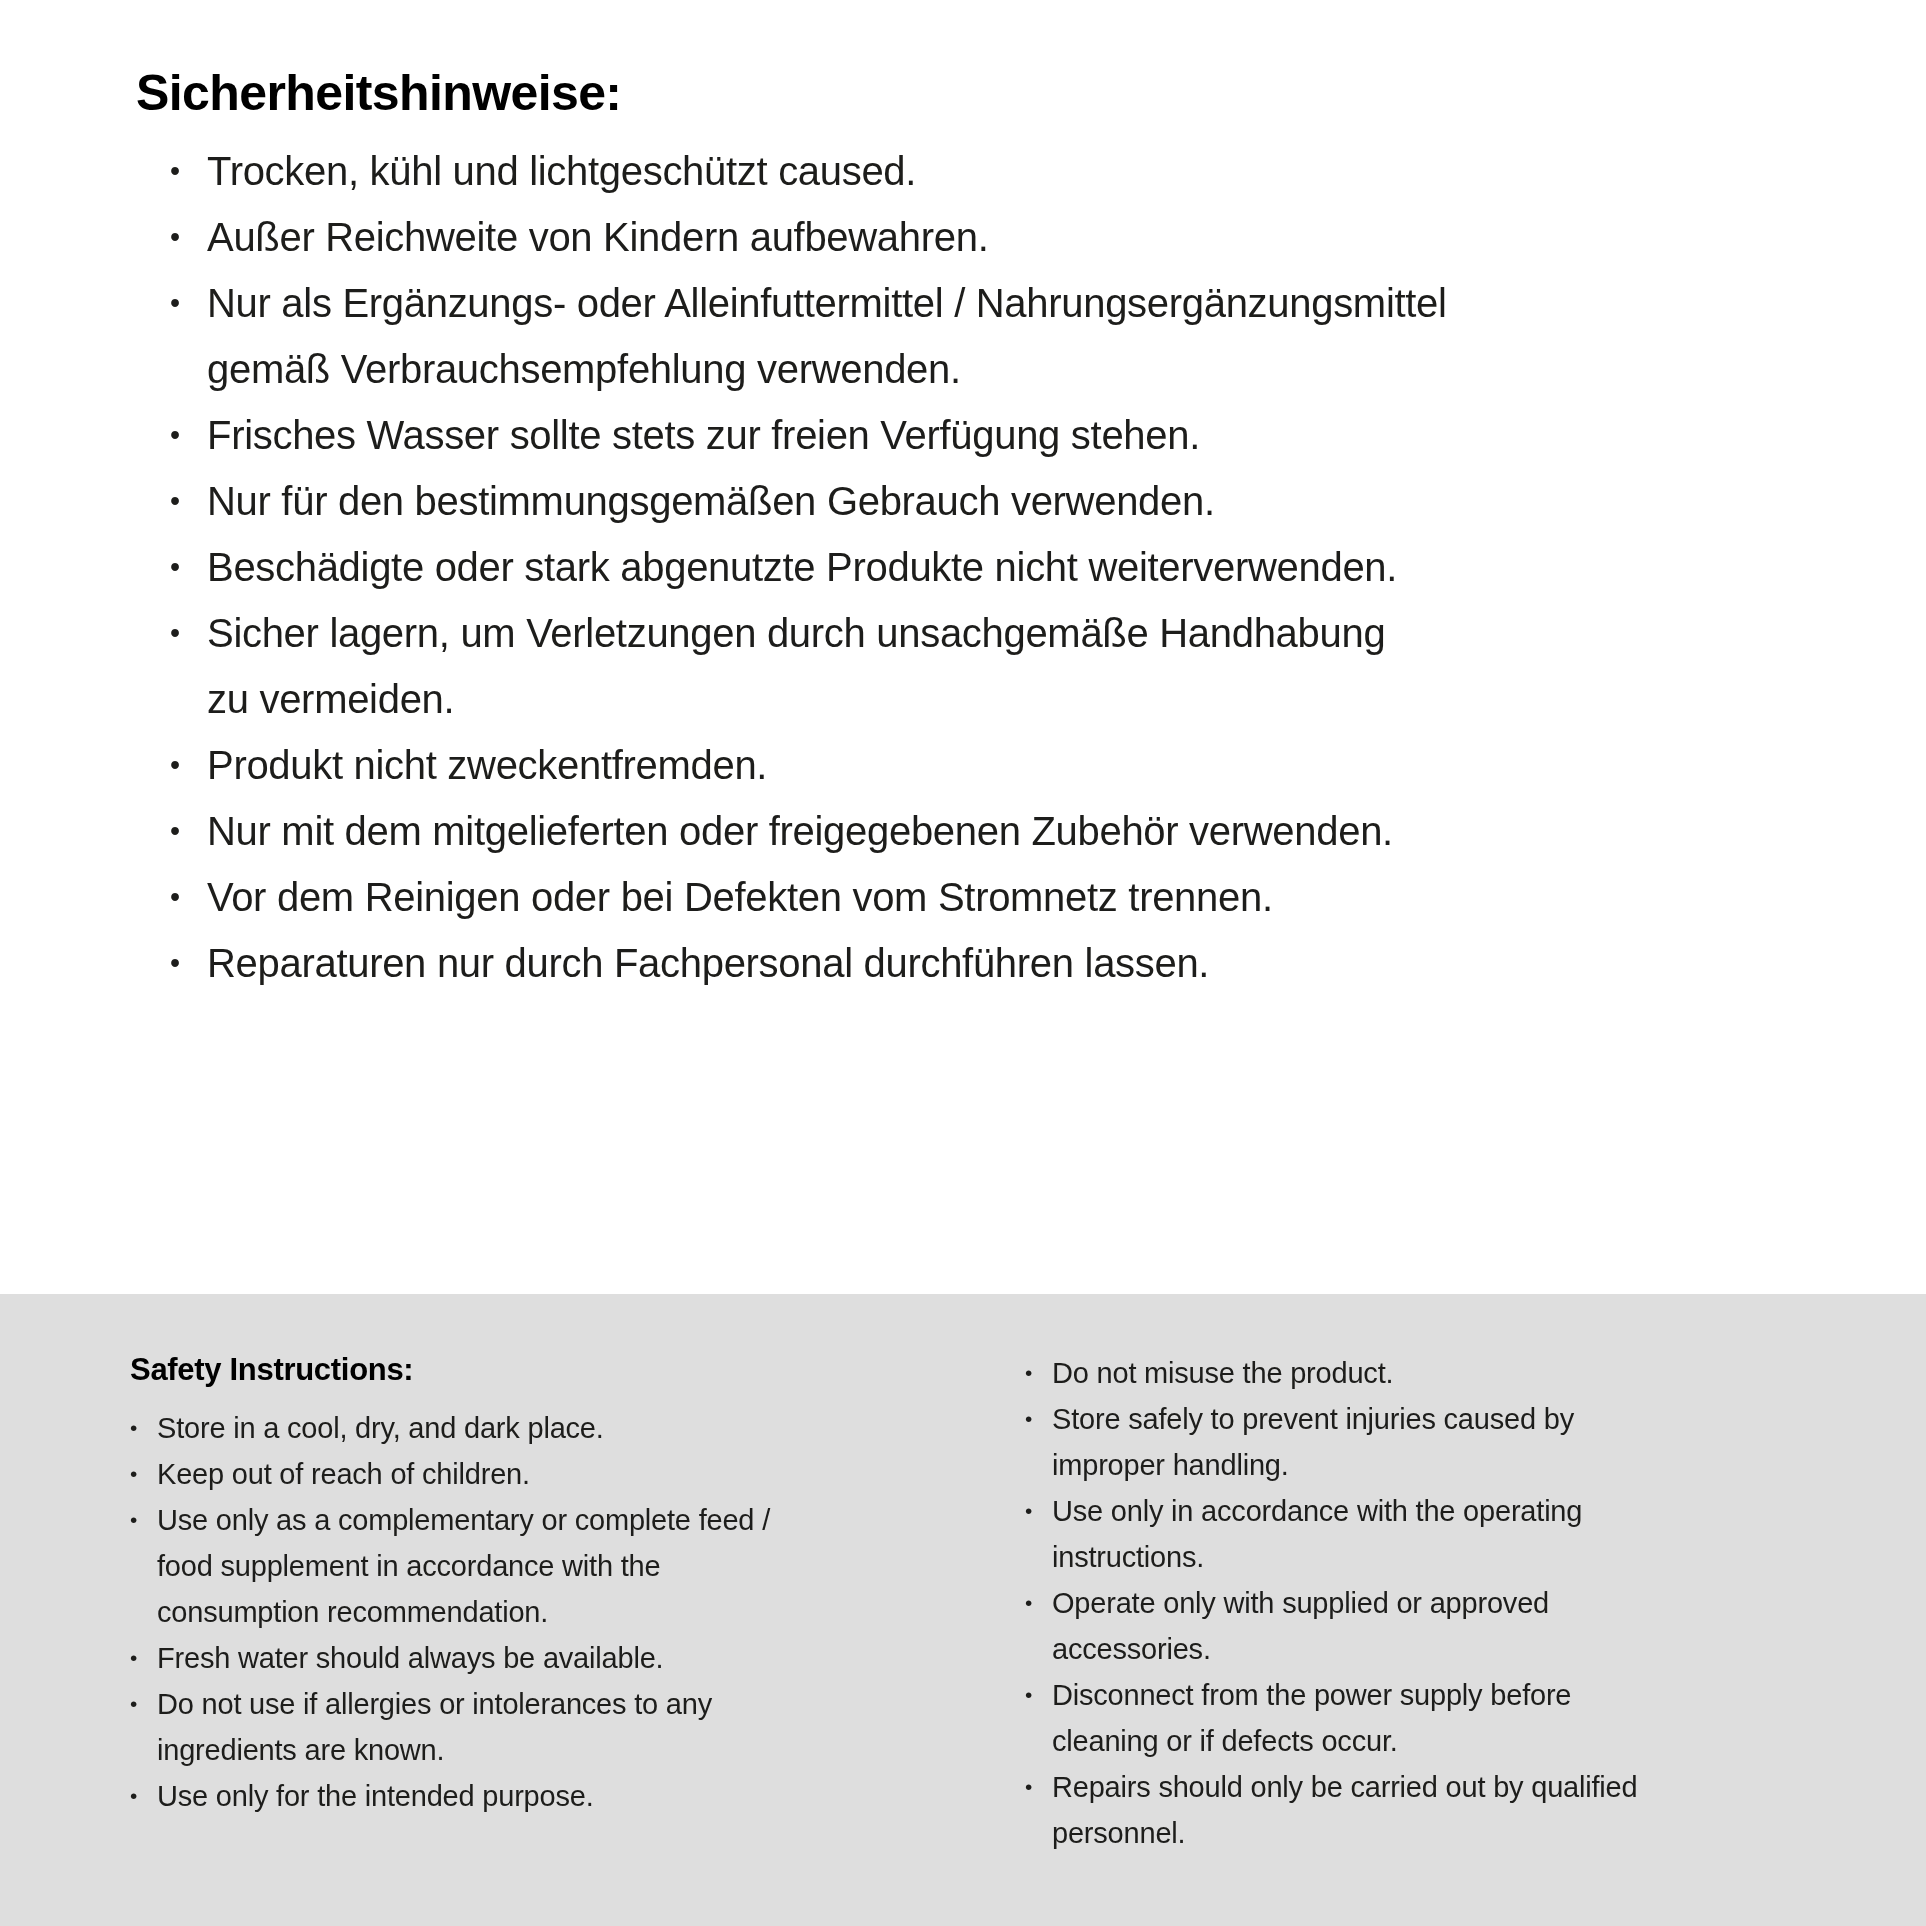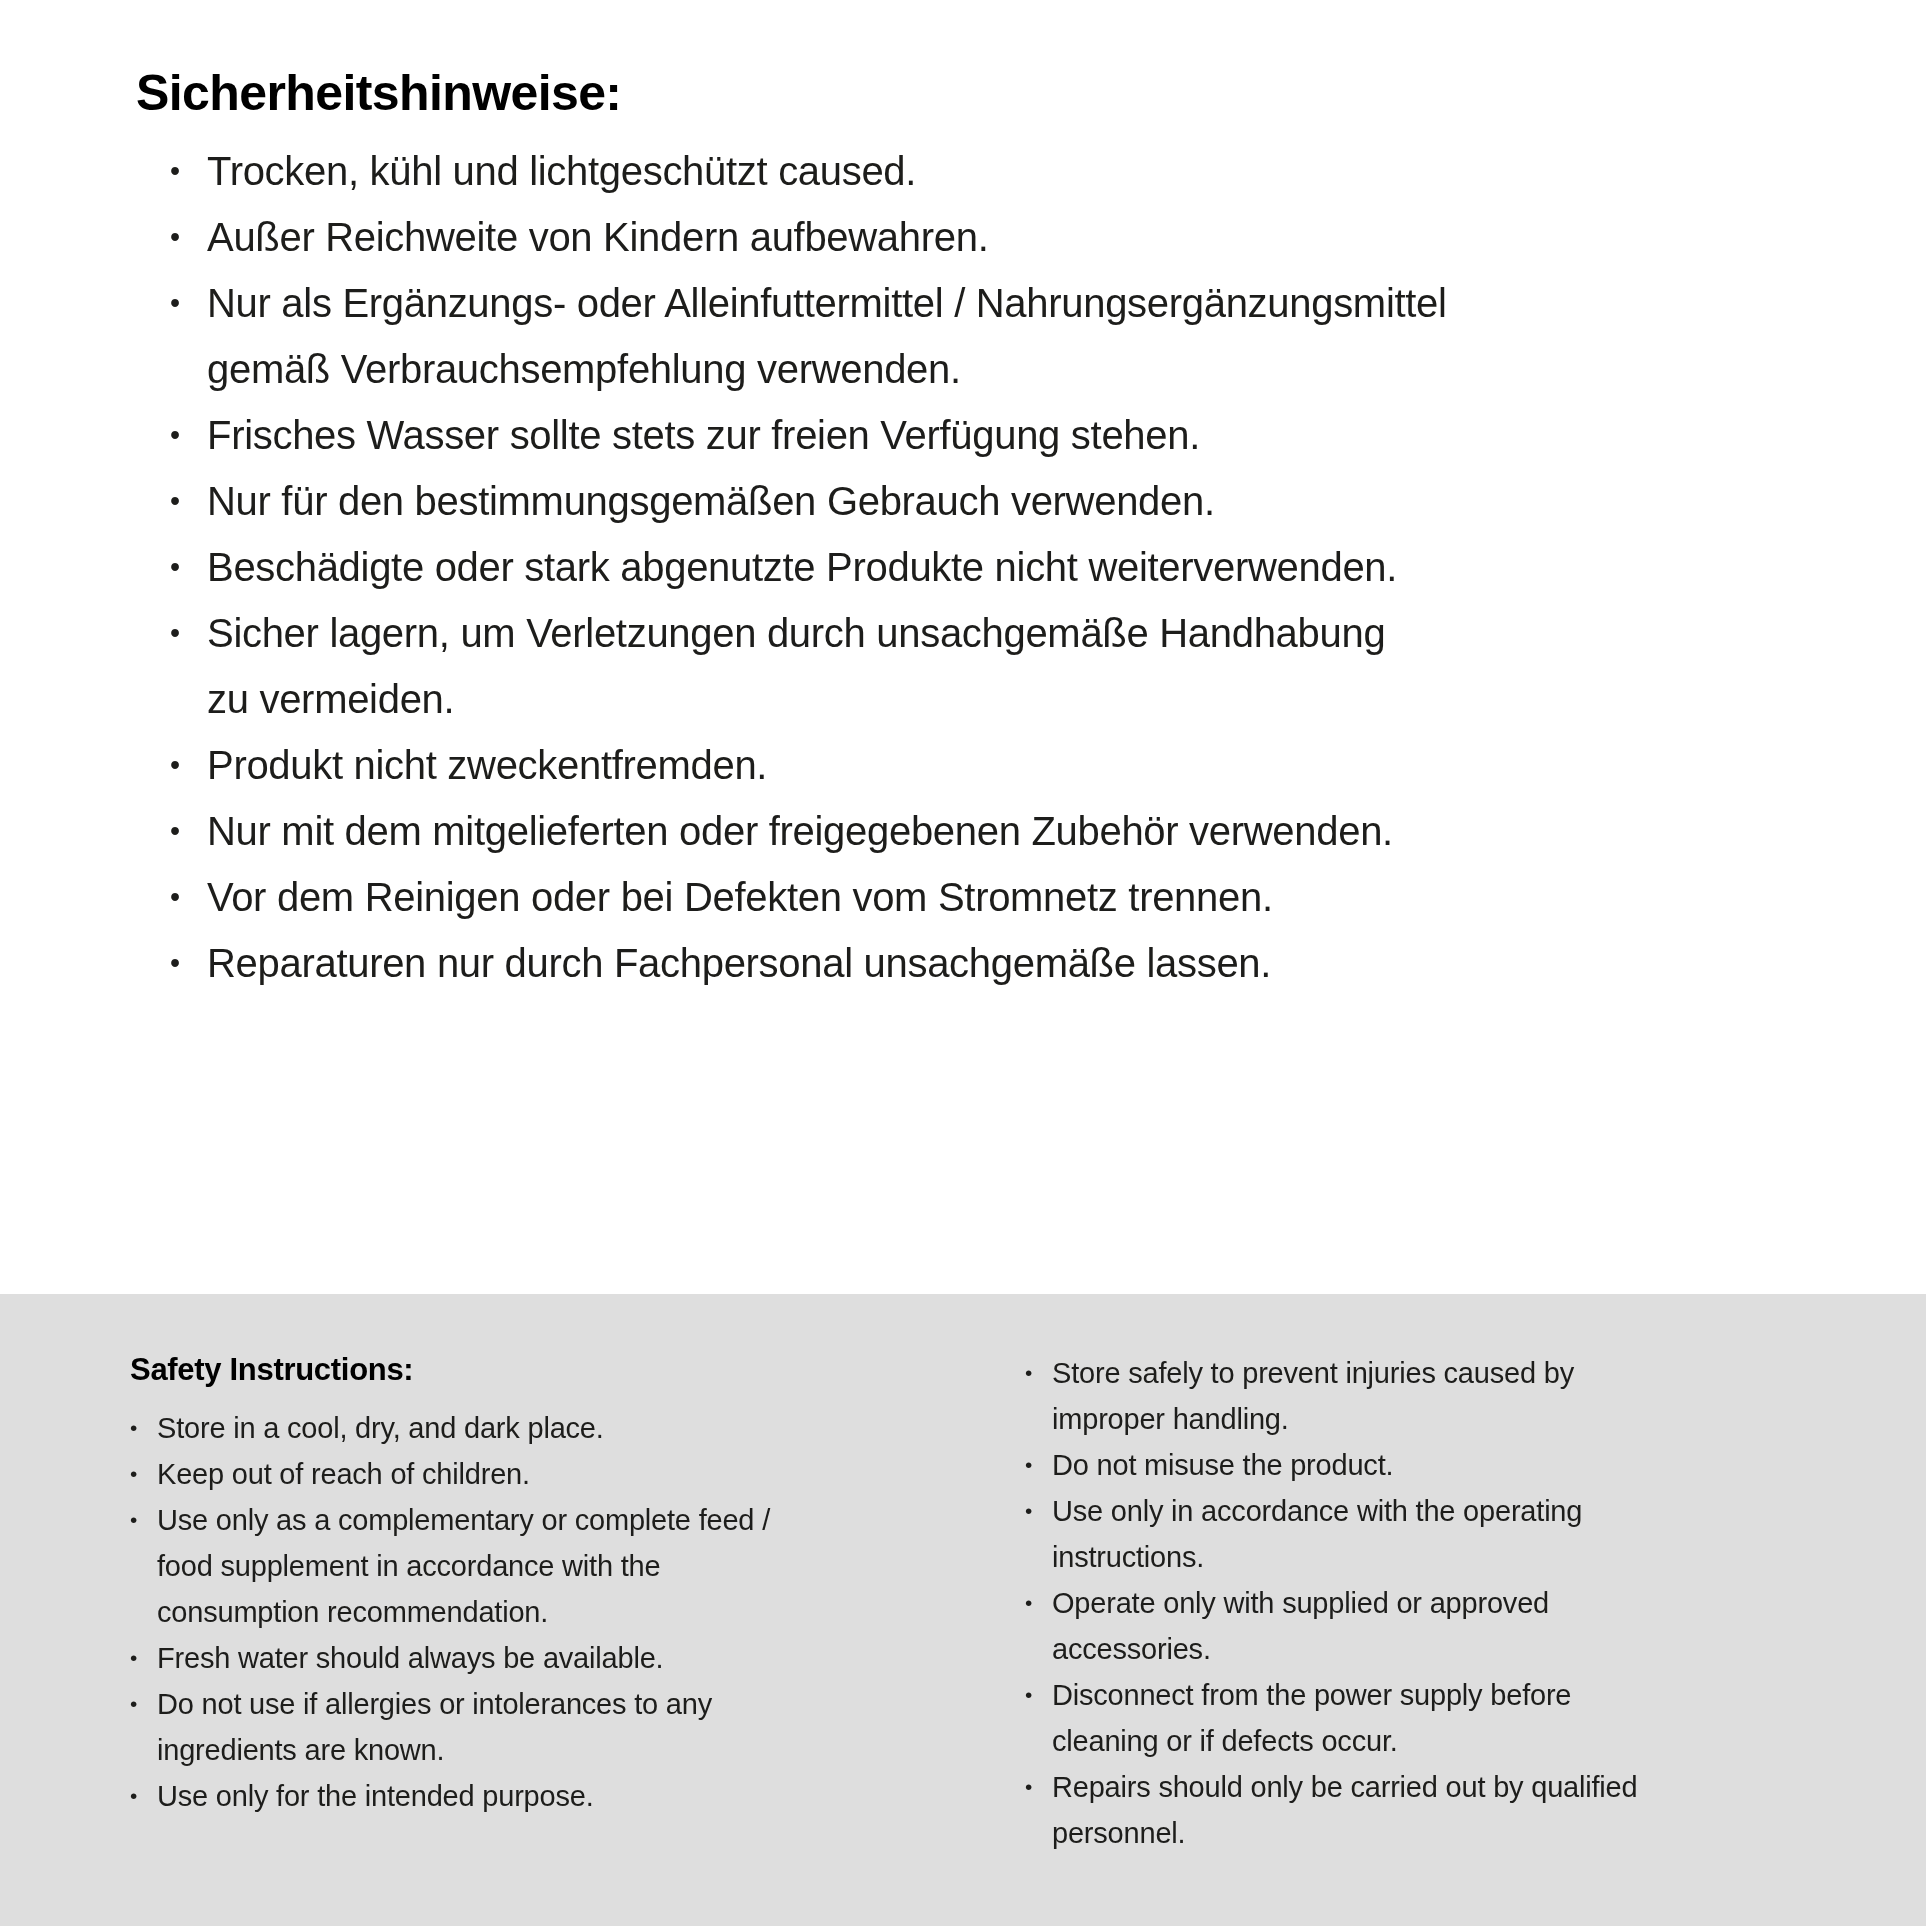--- a/index.html
+++ b/index.html
@@ -99,44 +99,44 @@
       <li>Nur als Ergänzungs- oder Alleinfuttermittel / Nahrungsergänzungsmittel
 gemäß Verbrauchsempfehlung verwenden.</li>
       <li>Frisches Wasser sollte stets zur freien Verfügung stehen.</li>
       <li>Nur für den bestimmungsgemäßen Gebrauch verwenden.</li>
       <li>Beschädigte oder stark abgenutzte Produkte nicht weiterverwenden.</li>
       <li>Sicher lagern, um Verletzungen durch unsachgemäße Handhabung
 zu vermeiden.</li>
       <li>Produkt nicht zweckentfremden.</li>
       <li>Nur mit dem mitgelieferten oder freigegebenen Zubehör verwenden.</li>
       <li>Vor dem Reinigen oder bei Defekten vom Stromnetz trennen.</li>
-      <li>Reparaturen nur durch Fachpersonal unsachgemäße lassen.</li>
+      <li>Reparaturen nur durch Fachpersonal durchführen lassen.</li>
     </ul>
 </div>
 
 <div class="gray-section">
   <div class="col-left">
     <h2 class="english-title">Safety Instructions:</h2>
     <ul class="bullet-list english-list">
         <li>Store in a cool, dry, and dark place.</li>
         <li>Keep out of reach of children.</li>
         <li>Use only as a complementary or complete feed /
 food supplement in accordance with the
 consumption recommendation.</li>
         <li>Fresh water should always be available.</li>
         <li>Do not use if allergies or intolerances to any
 ingredients are known.</li>
         <li>Use only for the intended purpose.</li>
       </ul>
   </div>
   <div class="col-right">
     <ul class="bullet-list english-list">
+        <li>Do not misuse the product.</li>
         <li>Store safely to prevent injuries caused by
 improper handling.</li>
-        <li>Do not misuse the product.</li>
         <li>Use only in accordance with the operating
 instructions.</li>
         <li>Operate only with supplied or approved
 accessories.</li>
         <li>Disconnect from the power supply before
 cleaning or if defects occur.</li>
         <li>Repairs should only be carried out by qualified
 personnel.</li>
       </ul>
   </div>

